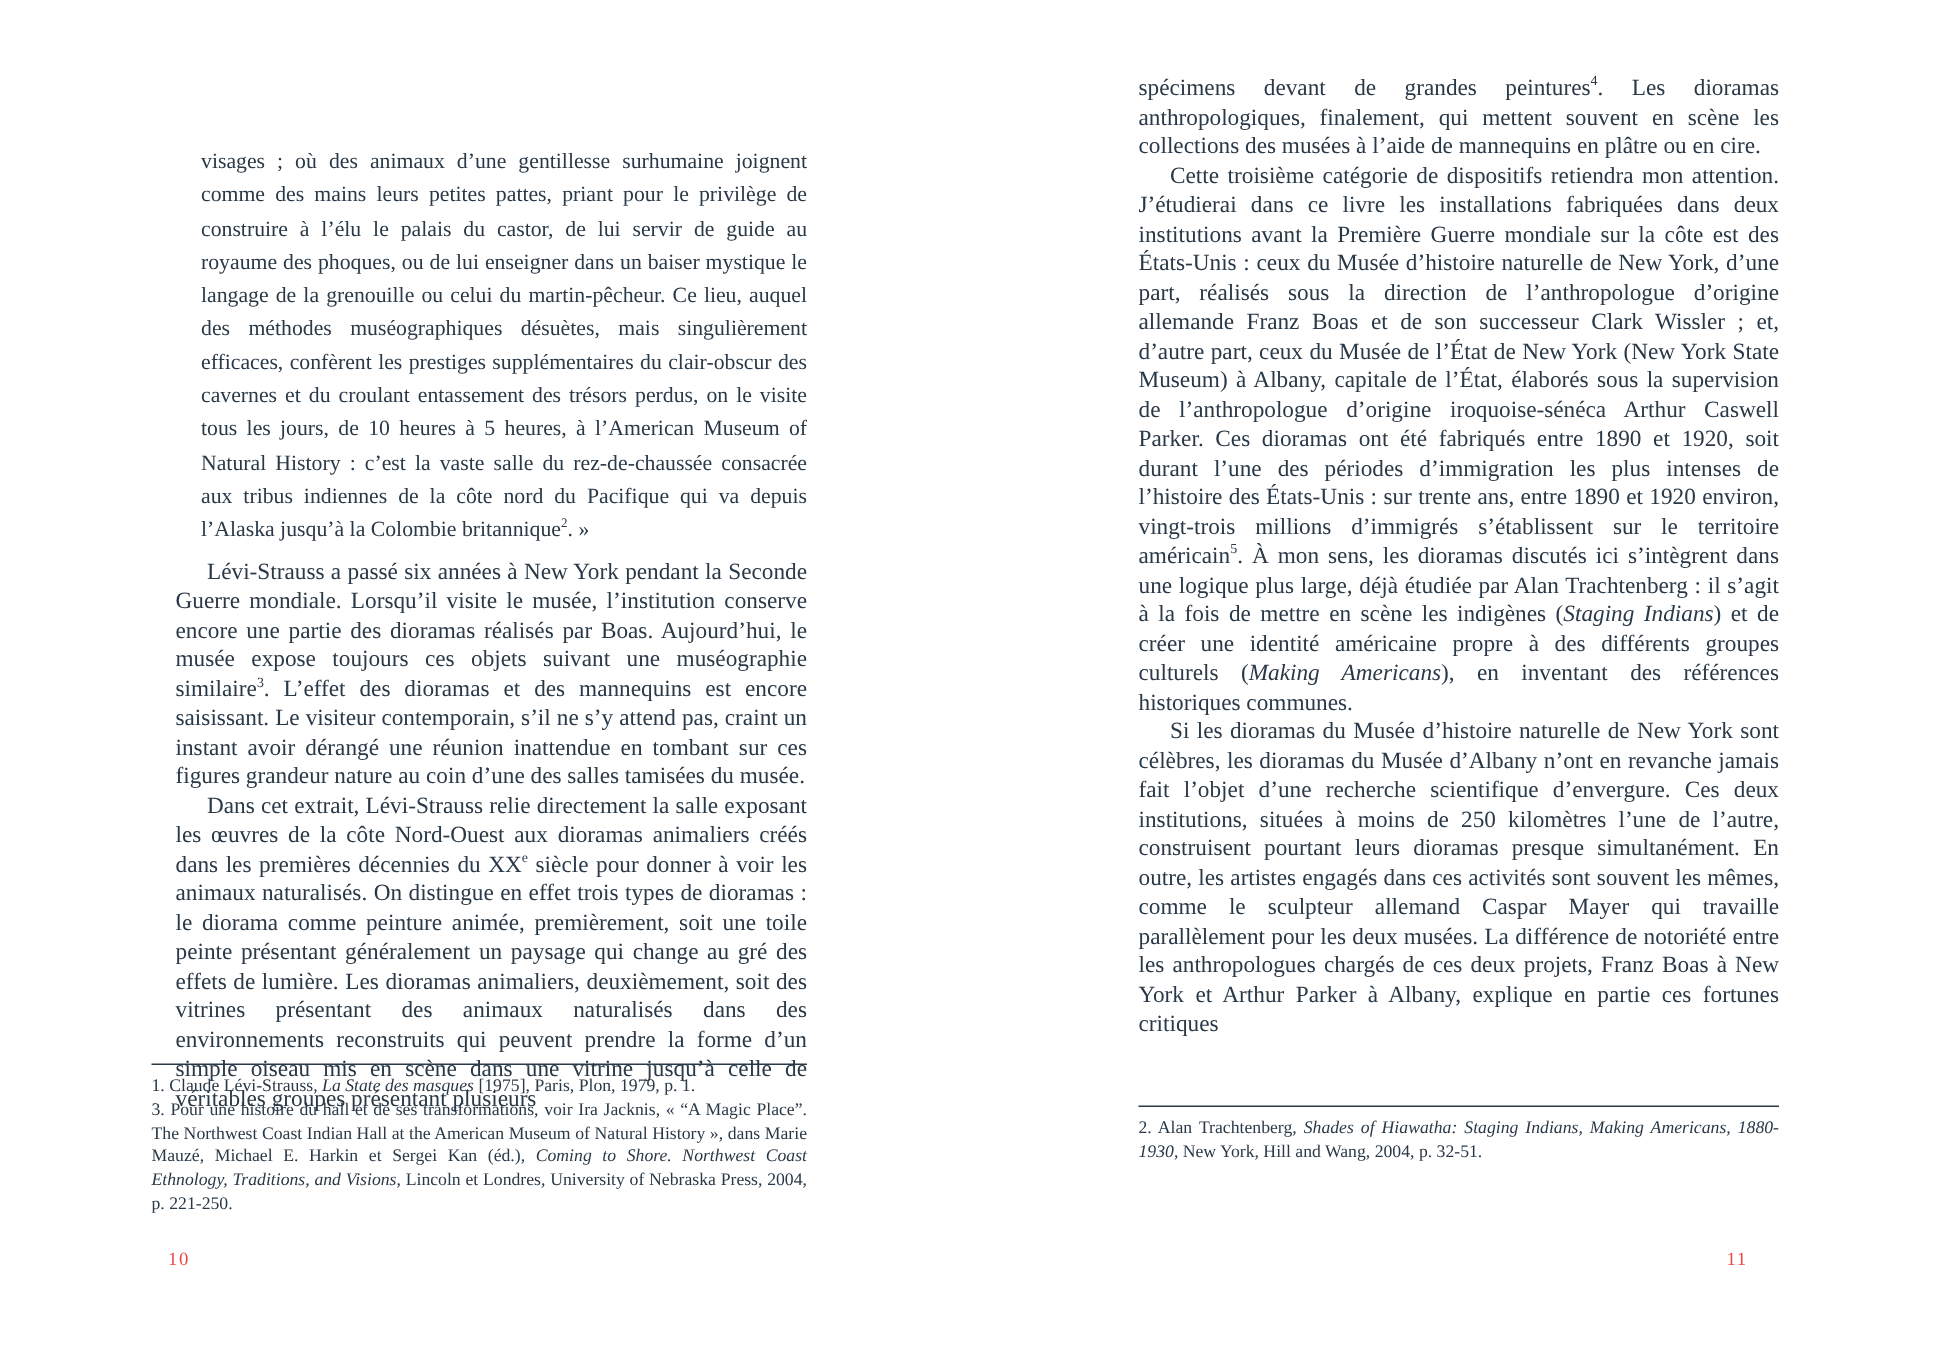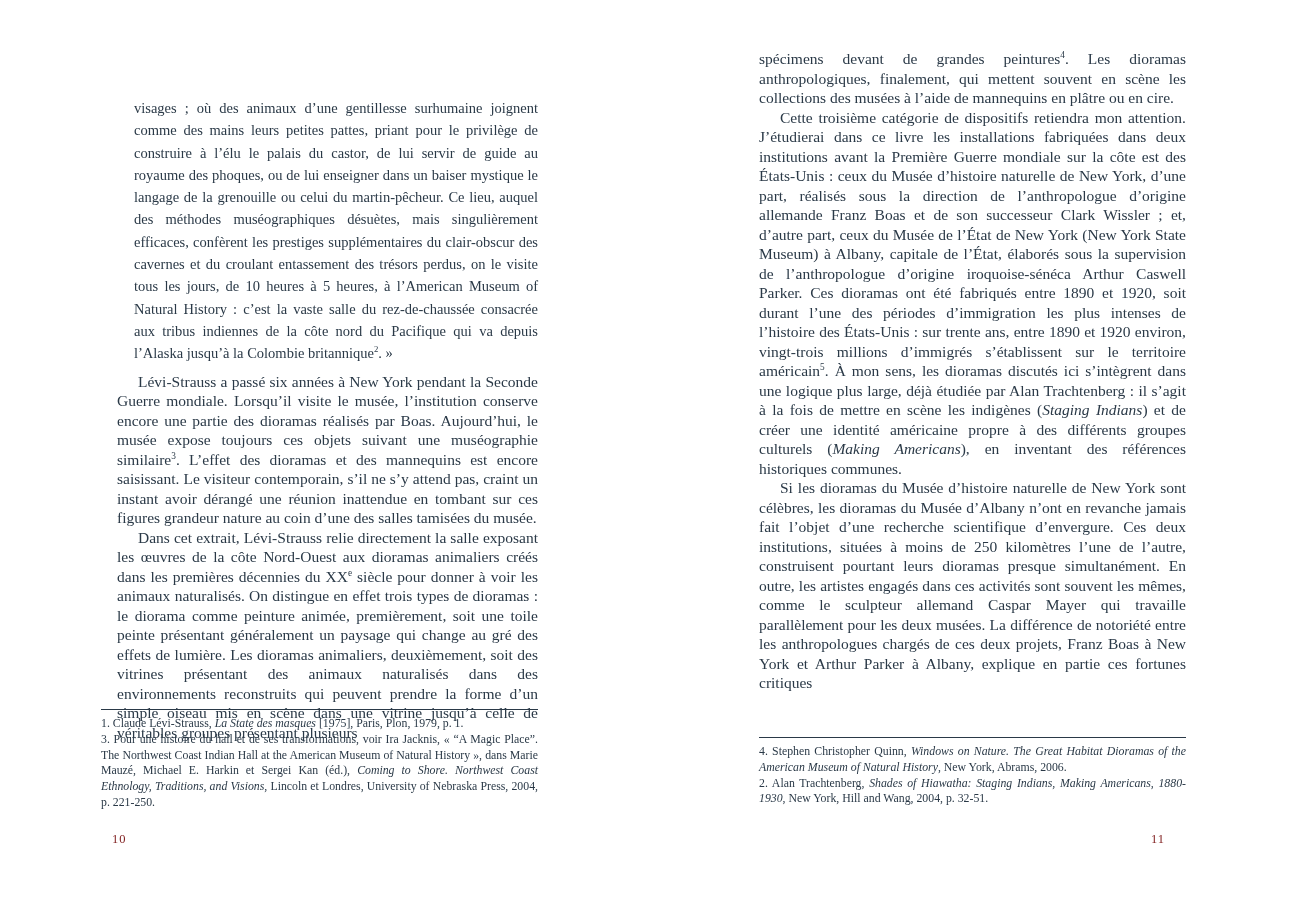--- a/index.html
+++ b/index.html
@@ -32,21 +32,21 @@
     font-size: 11.8px; line-height: 15.8px;
     text-align: justify;
   }
   #page-left  .footnotes { top: 709px; }
   #page-right .footnotes { top: 737px; }
   .fn-rule { border-top: 1.4px solid #2a3947; width: 100%; height: 0; margin-bottom: 6px; }
   .footnotes p { margin: 0; }
 
   .folio {
     position: absolute; top: 832px;
-    font-size: 12.5px; color: #7f1d1d; letter-spacing: 1px;
+    font-size: 12.5px; color: #ef4444; letter-spacing: 1px;
   }
   #page-left  .folio { left: 11px; }
   #page-right .folio { left: 392px; }
 
   sup { font-size: 60%; line-height: 0; vertical-align: super; }
   i { font-style: italic; }
 </style>
 </head>
 <body>
 
@@ -71,20 +71,19 @@
 
   <section class="page" id="page-right">
     <div class="bodytext">
       <p><span>spécimens devant de grandes peintures</span><sup>4</sup><span>. Les dioramas anthropologiques, finalement, qui mettent souvent en scène les collections des musées à l’aide de mannequins en plâtre ou en cire.</span></p>
       <p class="indent"><span>Cette troisième catégorie de dispositifs retiendra mon attention. J’étudierai dans ce livre les installations fabriquées dans deux institutions avant la Première Guerre mondiale sur la côte est des États-Unis&nbsp;: ceux du Musée d’histoire naturelle de New York, d’une part, réalisés sous la direction de l’anthropologue d’origine allemande Franz Boas et de son successeur Clark Wissler&nbsp;; et, d’autre part, ceux du Musée de l’État de New York (New York State Museum) à Albany, capitale de l’État, élaborés sous la supervision de l’anthropologue d’origine iroquoise-sénéca Arthur Caswell Parker. Ces dioramas ont été fabriqués entre 1890 et 1920, soit durant l’une des périodes d’immigration les plus intenses de l’histoire des États-Unis&nbsp;: sur trente ans, entre 1890 et 1920 environ, vingt-trois millions d’immigrés s’établissent sur le territoire américain</span><sup>5</sup><span>. À mon sens, les dioramas discutés ici s’intègrent dans une logique plus large, déjà étudiée par Alan Trachtenberg&nbsp;: il s’agit à la fois de mettre en scène les indigènes (</span><i>Staging Indians</i><span>) et de créer une identité américaine propre à des différents groupes culturels (</span><i>Making Americans</i><span>), en inventant des références historiques communes.</span></p>
       <p class="indent"><span>Si les dioramas du Musée d’histoire naturelle de New York sont célèbres, les dioramas du Musée d’Albany n’ont en revanche jamais fait l’objet d’une recherche scientifique d’envergure. Ces deux institutions, situées à moins de 250 kilomètres l’une de l’autre, construisent pourtant leurs dioramas presque simultanément. En outre, les artistes engagés dans ces activités sont souvent les mêmes, comme le sculpteur allemand Caspar Mayer qui travaille parallèlement pour les deux musées. La différence de notoriété entre les anthropologues chargés de ces deux projets, Franz Boas à New York et Arthur Parker à Albany, explique en partie ces fortunes critiques</span></p>
     </div>
 
     <div class="footnotes">
       <div class="fn-rule"></div>
-      <p><span>4. Stephen Christopher Quinn, </span><i>Windows on Nature. The Great Habitat Dioramas of the American Museum of Natural History</i><span>, New York, Abrams, 2006.</span></p>
       <p><span>2. Alan Trachtenberg, </span><i>Shades of Hiawatha: Staging Indians, Making Americans, 1880-1930</i><span>, New York, Hill and Wang, 2004, p. 32-51.</span></p>
     </div>
 
     <div class="folio">11</div>
   </section>
 
 </div>
 
 </body></html>

